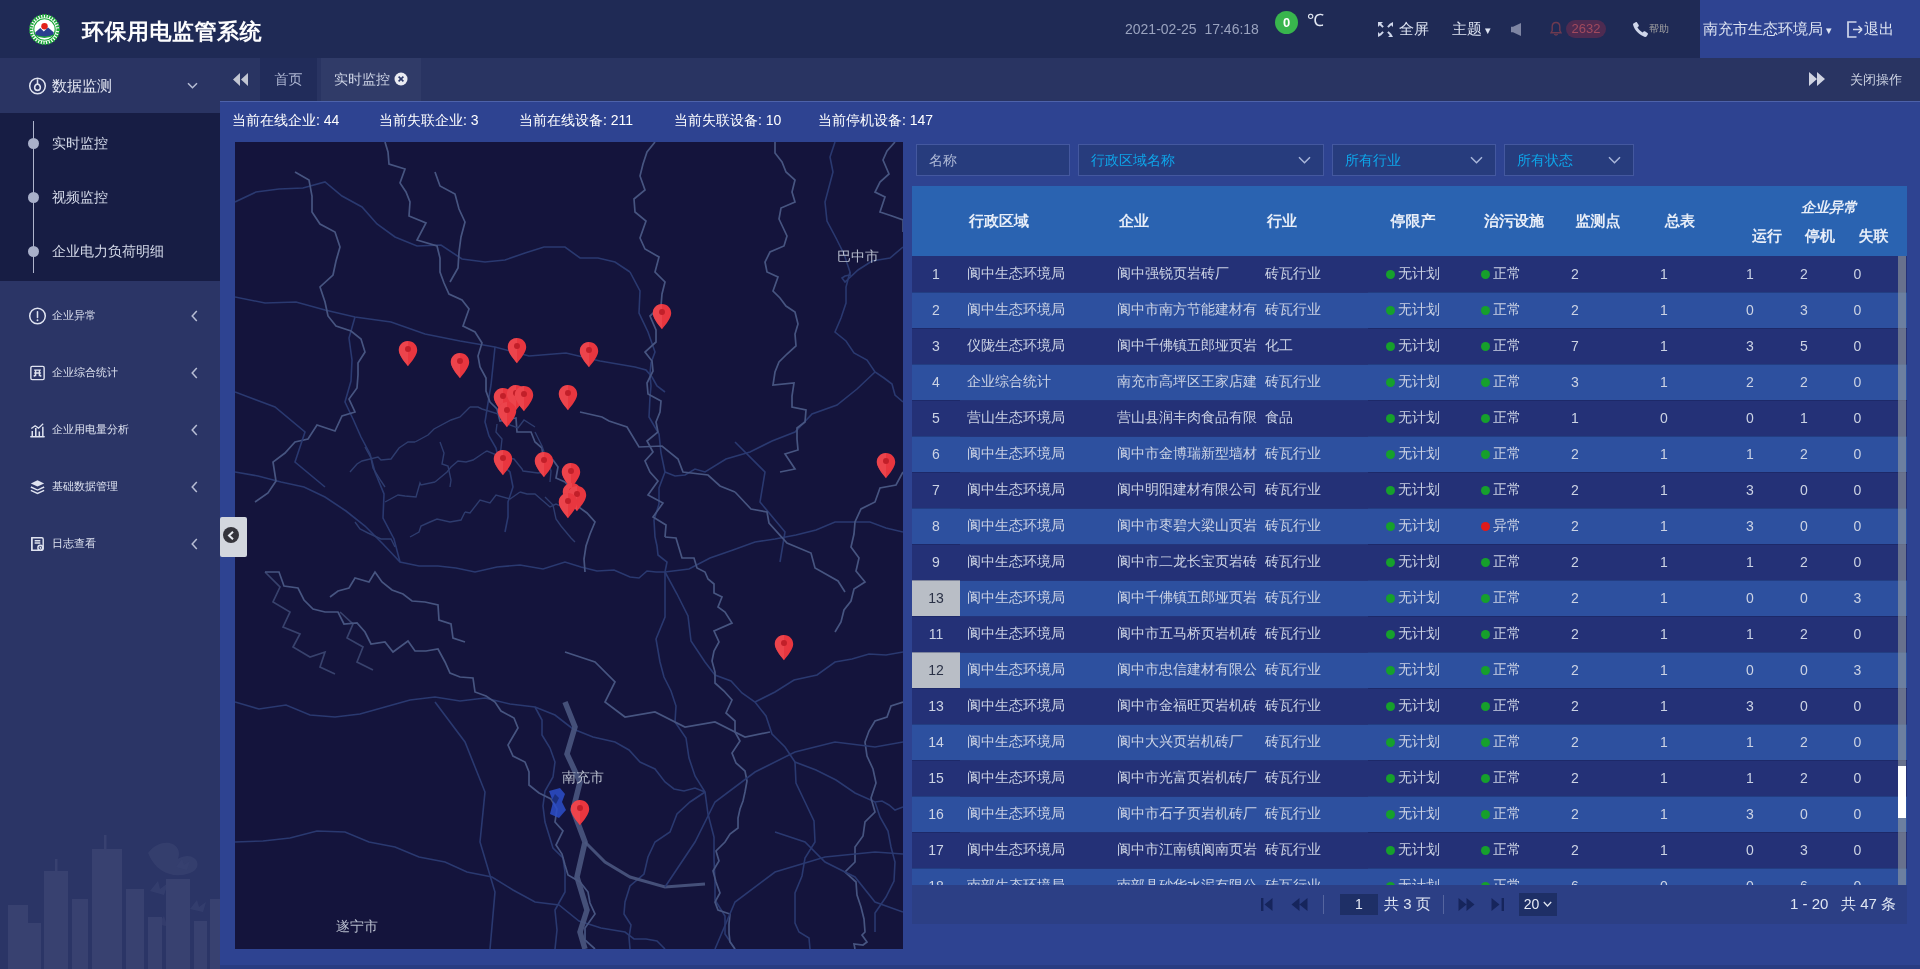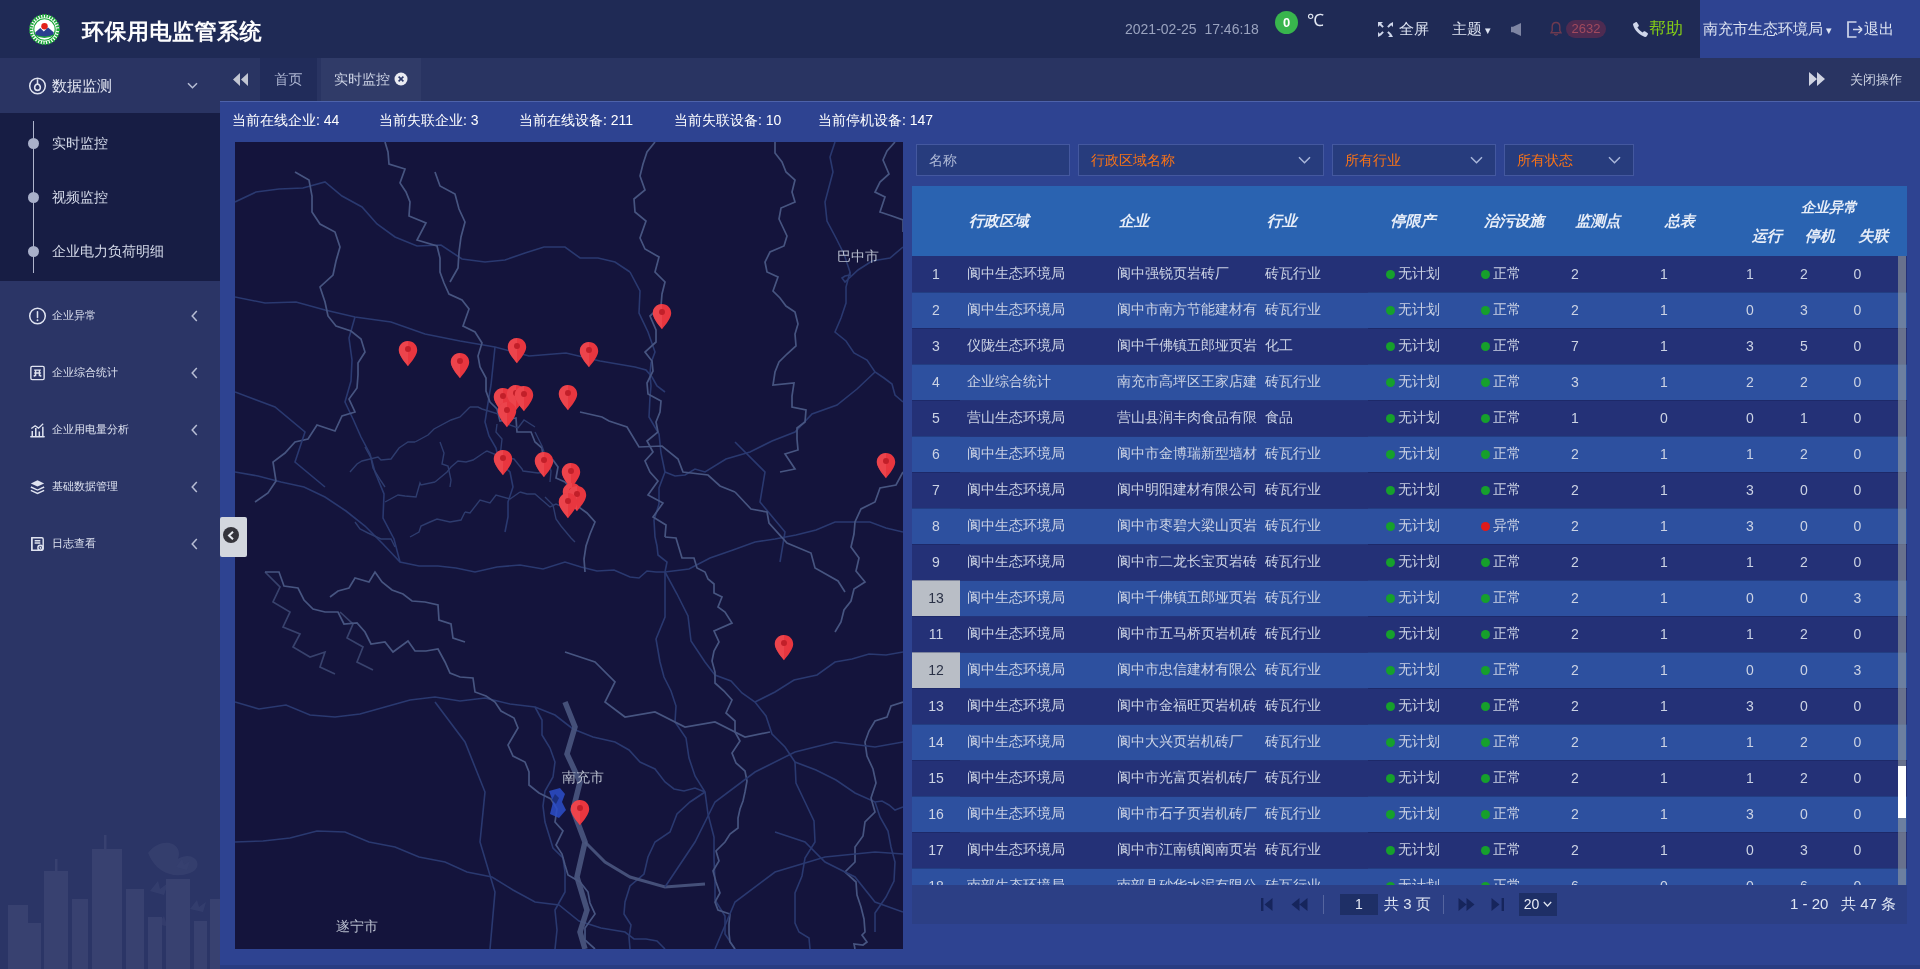--- a/index.html
+++ b/index.html
@@ -38,26 +38,26 @@
   .stats { position:absolute; left:0; top:0; width:1700px; height:40px; color:#fff; font-size:14px; }
   .stats span { position:absolute; top:10px; white-space:nowrap; }
   
   .map { position:absolute; left:15px; top:40px; width:668px; height:807px; background:#14143c; }
   .collapse-btn { position:absolute; left:-15px; top:375px; width:27px; height:40px; border-radius:2px; background:#d3d7de; z-index:5; }
   .collapse-btn .cbc { position:absolute; left:3px; top:10px; width:16px; height:16px; border-radius:50%; background:#34343b; }
   .collapse-btn svg { position:absolute; left:7px; top:14px; }
   
   .rpanel { position:absolute; left:692px; top:40px; width:995px; height:782px; }
   .filters { position:absolute; left:0; top:2px; height:32px; width:995px; }
-  .f-input, .f-select { position:absolute; top:0; height:32px; background:#273c7d; border:1px solid #44589f; color:#f97316; font-size:14px; line-height:30px; padding-left:12px; }
+  .f-input, .f-select { position:absolute; top:0; height:32px; background:#273c7d; border:1px solid #44589f; color:#0ea5e9; font-size:14px; line-height:30px; padding-left:12px; }
   .f-select .fsel-chev { position:absolute; right:12px; top:0; height:100%; display:flex; align-items:center; color:#aebbdd; }
   
   .tbl { position:absolute; left:0; top:44px; width:995px; height:743px; overflow:hidden; }
   table { border-collapse:collapse; table-layout:fixed; width:995px; }
-  thead th { background:#2a63b1; color:#e8eef8; font-weight:bold; font-size:15px; height:70px; text-align:left; padding-left:9px;font-style:italic; }
+  thead th { background:#2a63b1; color:#e8eef8; font-weight:bold; font-size:15px; height:70px; text-align:left; padding-left:9px; }
   thead th:nth-child(1) { padding-left:0; }
   thead th:nth-child(5) { text-align:center; padding-left:0; }
   thead th:nth-child(6) { text-align:center; padding-left:26px; }
   thead th.nh { padding-left:0; }
   thead th:nth-child(7) { text-align:center; padding-left:22px; }
   thead th:nth-child(8) { text-align:center; padding-left:14px; }
   thead th:nth-child(9) { text-align:center; padding-left:32px; }
   thead th:nth-child(10) { text-align:center; padding-left:14px; }
   thead th:nth-child(11) { text-align:center; padding-left:0; }
   tbody td { height:36px; font-size:14px; color:#ccd3e4; text-align:center; border-bottom:1px solid rgba(16,28,80,0.35); }
@@ -121,21 +121,21 @@
         <path d="M7 1.5 C4.2 1.5 3.2 3.6 3.2 5.8 L3.2 9.5 L2 11.8 H12 L10.8 9.5 L10.8 5.8 C10.8 3.6 9.8 1.5 7 1.5 Z"></path>
         <path d="M5.4 13 A1.8 1.8 0 0 0 8.6 13"></path>
       </svg>
   </div>
   <div class="nav-item" style="left:1566px;top:20px;height:18px;width:40px;background:rgba(155,45,75,0.38);border-radius:9px;text-align:center;line-height:18px;color:#a14a5e;font-size:13px">2632</div>
   <div class="nav-item" style="left:1632px;top:21px;height:17px;line-height:0">
     <svg width="17" height="17" viewBox="0 0 17 17" fill="#cfd6ea">
         <path d="M3.6 1.2 C4.1 0.9 4.7 1 5 1.5 L6.7 4.1 C7 4.5 6.9 5.1 6.5 5.4 L5.4 6.3 C6.3 8.2 8.8 10.7 10.7 11.6 L11.6 10.5 C11.9 10.1 12.5 10 12.9 10.3 L15.5 12 C16 12.3 16.1 12.9 15.8 13.4 L14.7 15.2 C14.3 15.8 13.6 16.1 12.9 15.9 C7.4 14.3 2.7 9.6 1.1 4.1 C0.9 3.4 1.2 2.7 1.8 2.3 Z"></path>
       </svg>
   </div>
-  <div class="nav-item" style="left:1649px;font-size:17px;color:#84cc16">帮助</div>
+  <div class="nav-item" style="left:1649px;font-size:10px;color:#a3a3a3">帮助</div>
   <div class="nav-item" style="left:1703px;font-size:15px;color:#dee4f2">南充市生态环境局<span style="font-size:11px">&nbsp;▾</span></div>
   <div class="nav-item" style="left:1846px;top:21px;height:17px;line-height:0">
     <svg width="17" height="17" viewBox="0 0 17 17" fill="none" stroke="#cfd6ea" stroke-width="1.7">
         <path d="M10.5 1 H2 V16 H10.5"></path>
         <path d="M7 8.5 H16 M16 8.5 L12.5 5 M16 8.5 L12.5 12"></path>
       </svg>
   </div>
   <div class="nav-item" style="left:1864px;font-size:15px;color:#dee4f2">退出</div>
 </div>
 

